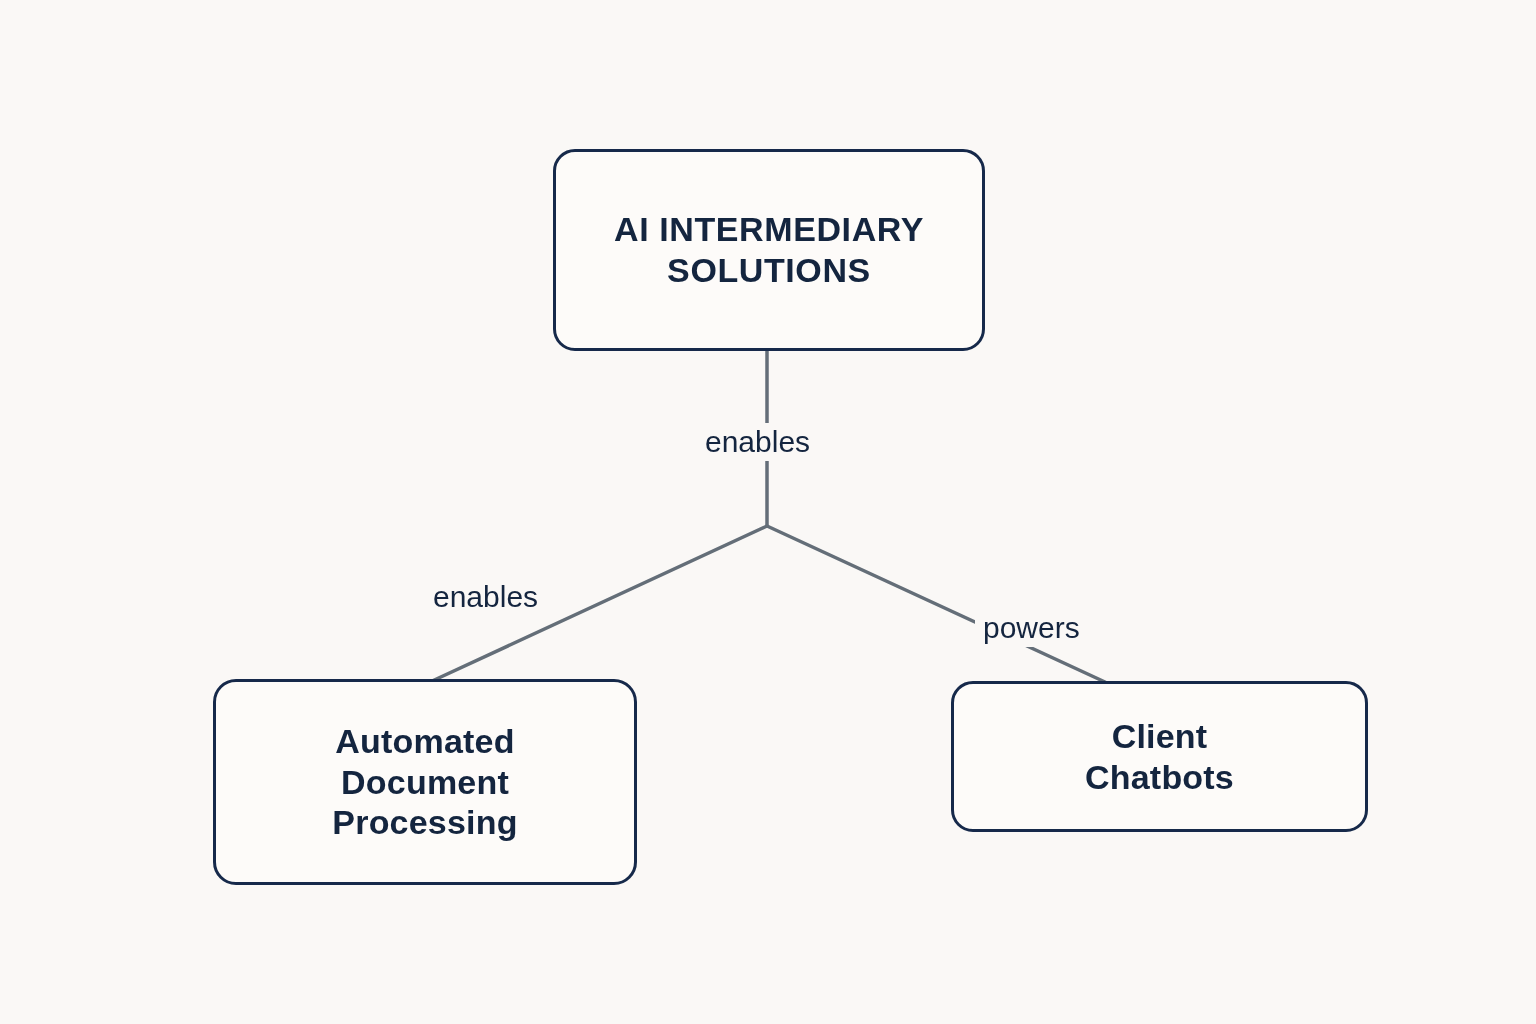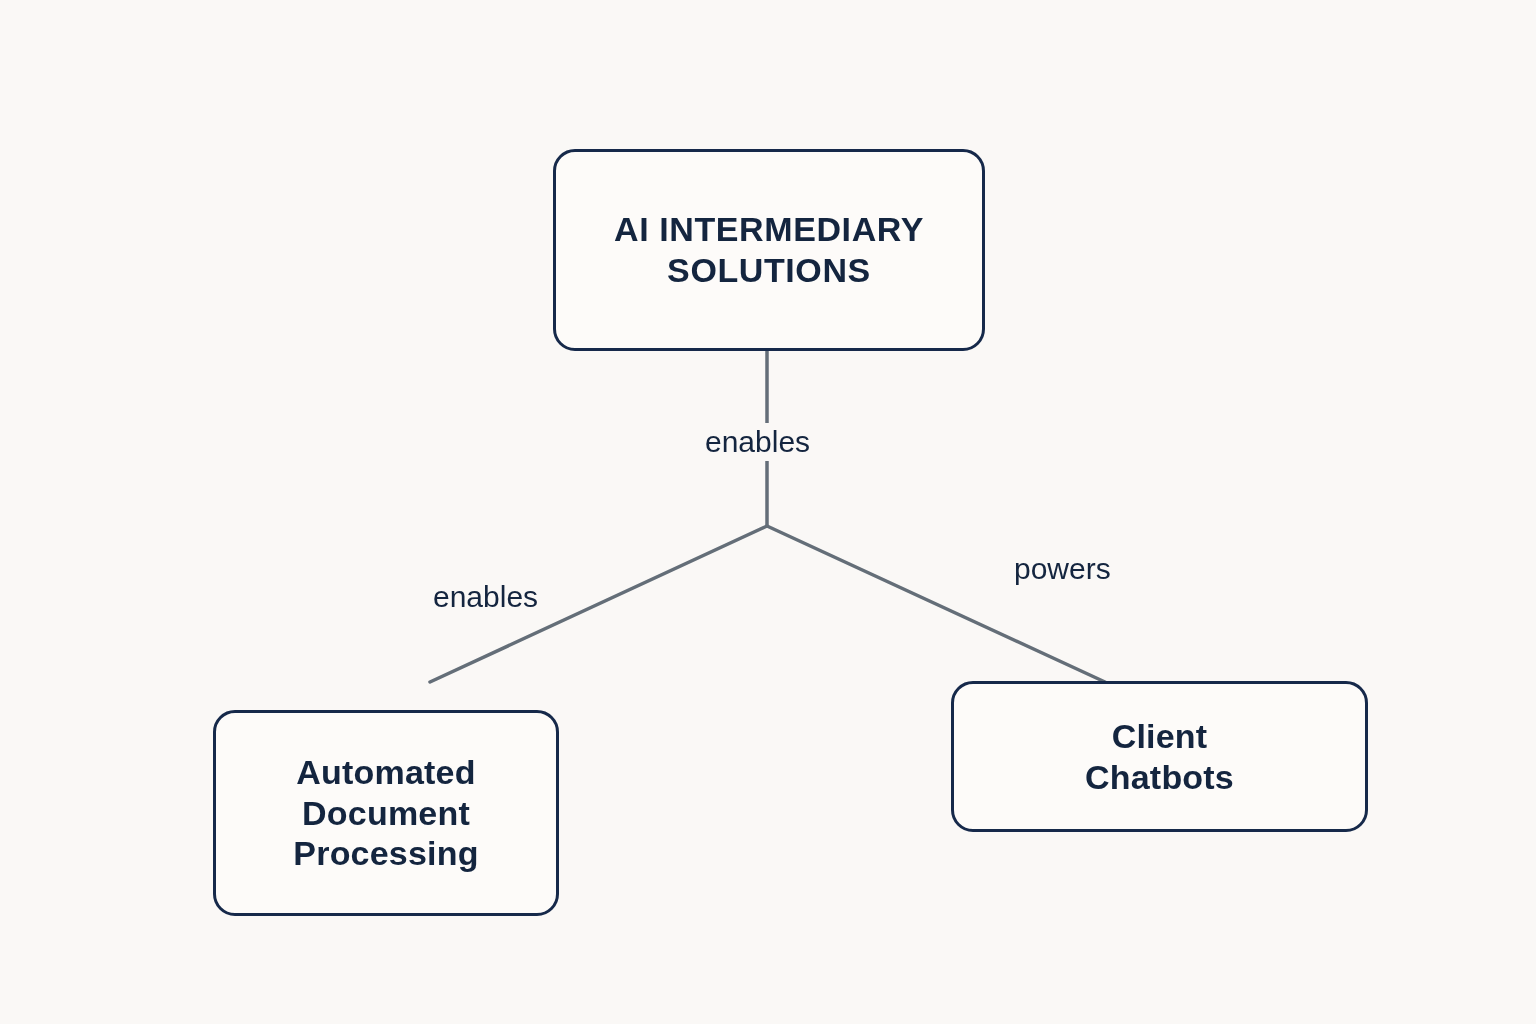--- a/index.html
+++ b/index.html
@@ -55,23 +55,24 @@
     width: 432px;
     height: 202px;
   }
   #node-root .node-label {
     font-size: 34px;
     letter-spacing: 0.6px;
   }
 
   #node-docs {
     left: 213px;
-    top: 710px;
-    width: 346px;
+    top: 679px;
+    width: 424px;
     height: 206px;
+    border-radius: 23px;
   }
   #node-docs .node-label {
     font-size: 34px;
   }
 
   #node-chatbots {
     left: 951px;
     top: 681px;
     width: 417px;
     height: 151px;
@@ -93,22 +94,21 @@
   #edge-label-enables {
     left: 697px;
     top: 423px;
   }
   #edge-label-enblies {
     left: 425px;
     top: 578px;
   }
   #edge-label-powers {
     left: 975px;
-    top: 550px;
-    margin-left: 31px;
+    top: 609px;
   }
 </style>
 </head>
 <body>
 
 <div id="canvas">
 
   <svg id="edges" viewBox="0 0 1536 1024" width="1536" height="1024">
     <line x1="767" y1="351" x2="767" y2="526" stroke="#646e78" stroke-width="3.5" stroke-linecap="round"></line>
     <line x1="767" y1="526" x2="430" y2="682" stroke="#646e78" stroke-width="3.5" stroke-linecap="round"></line>

